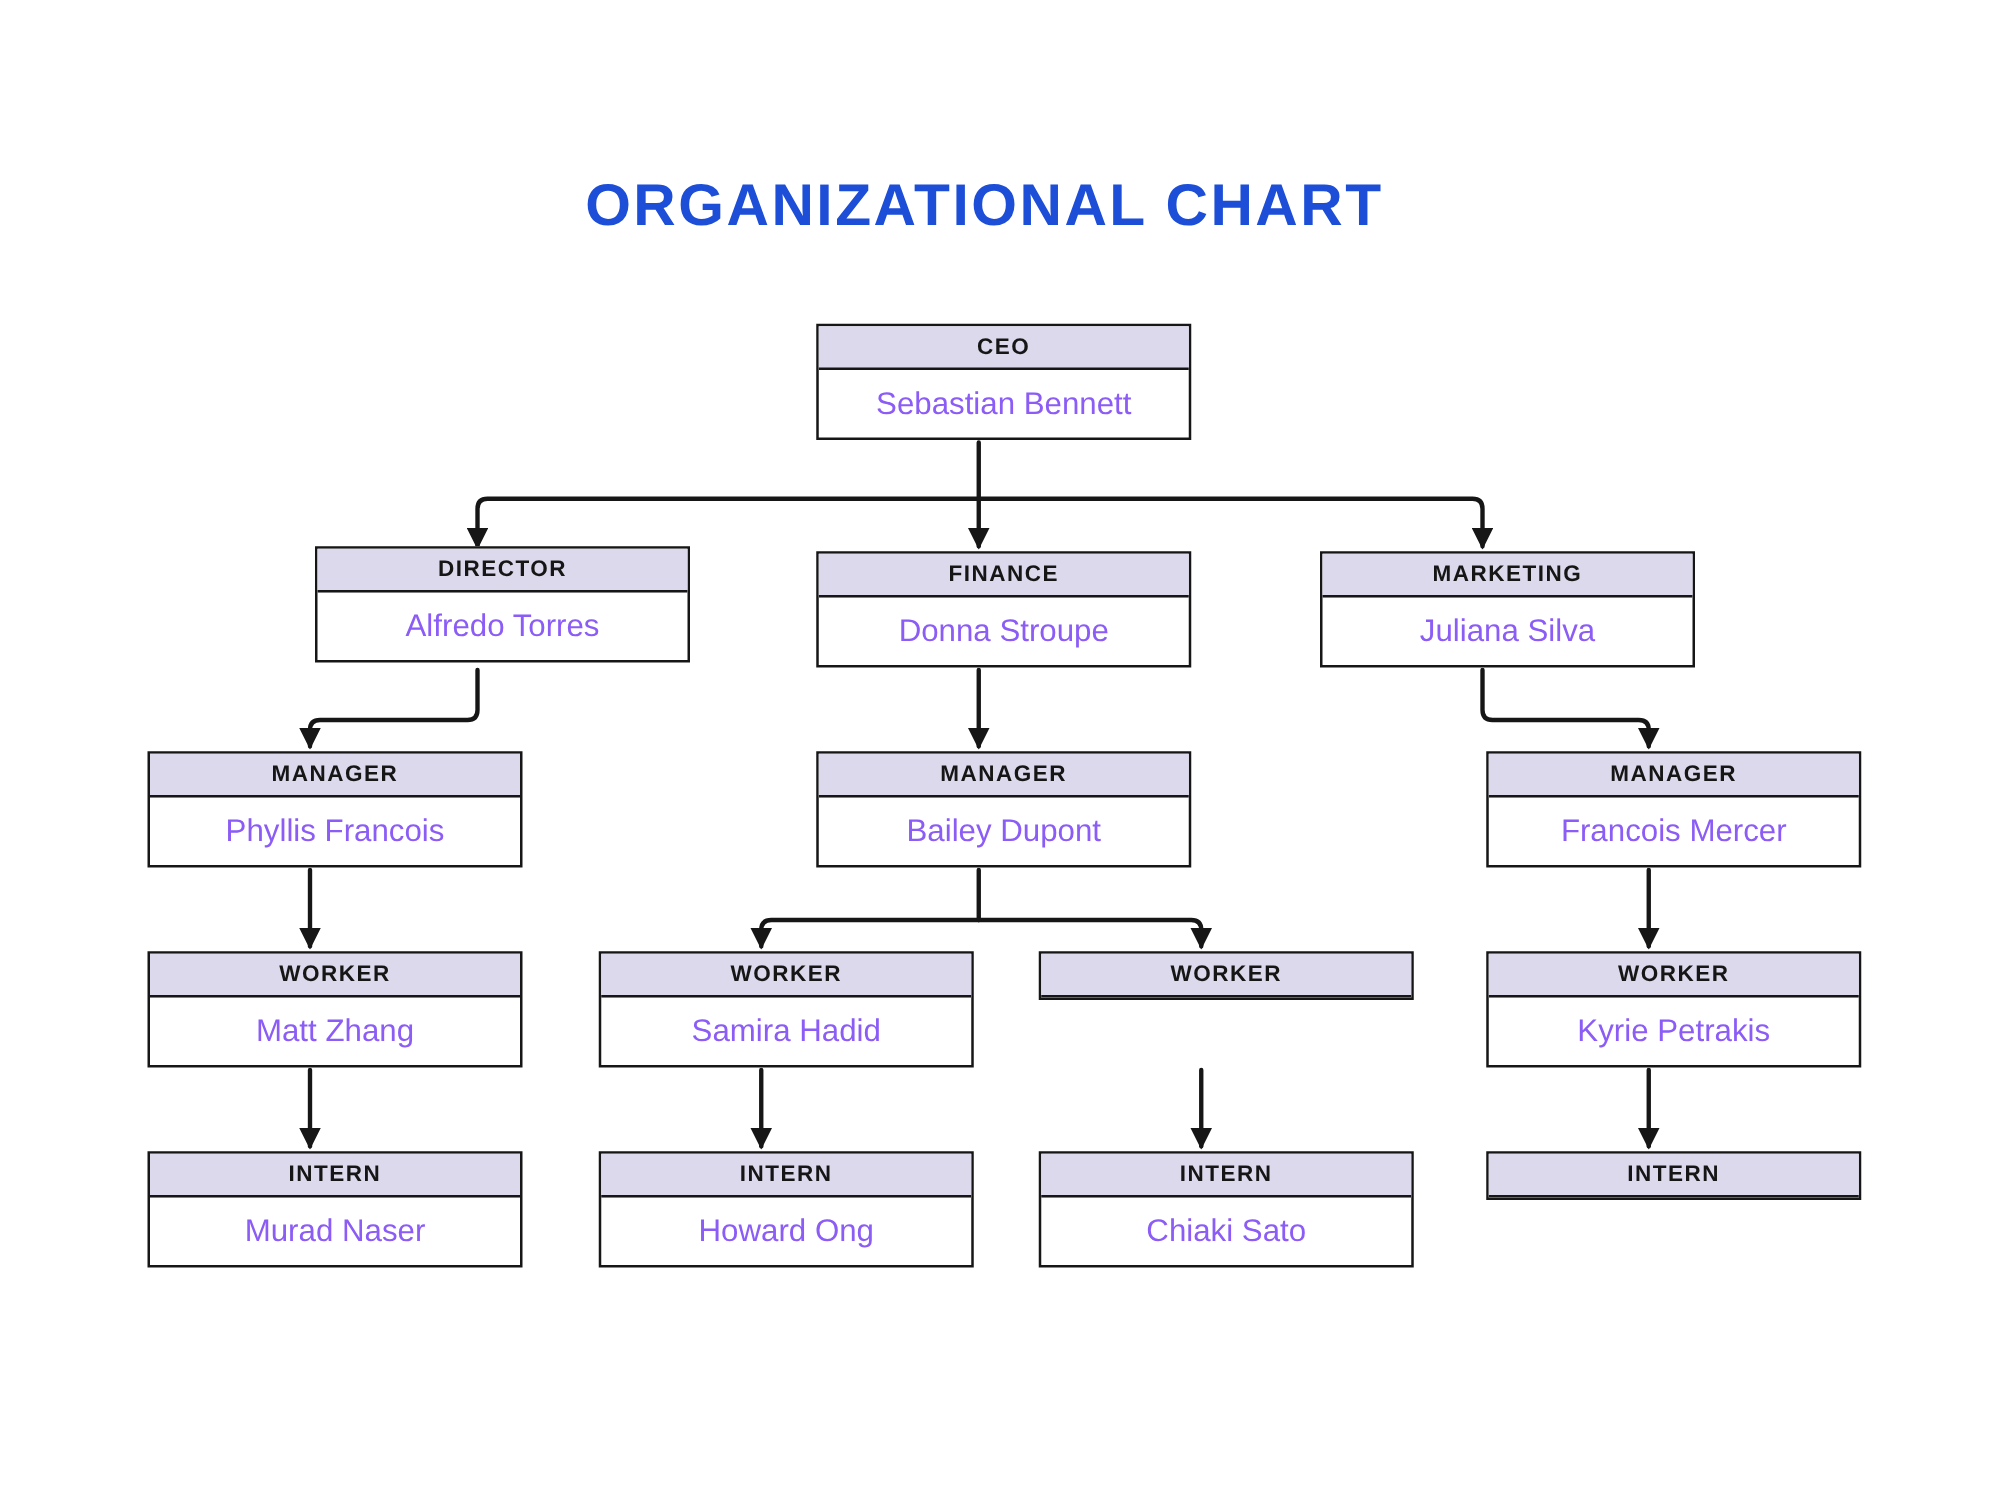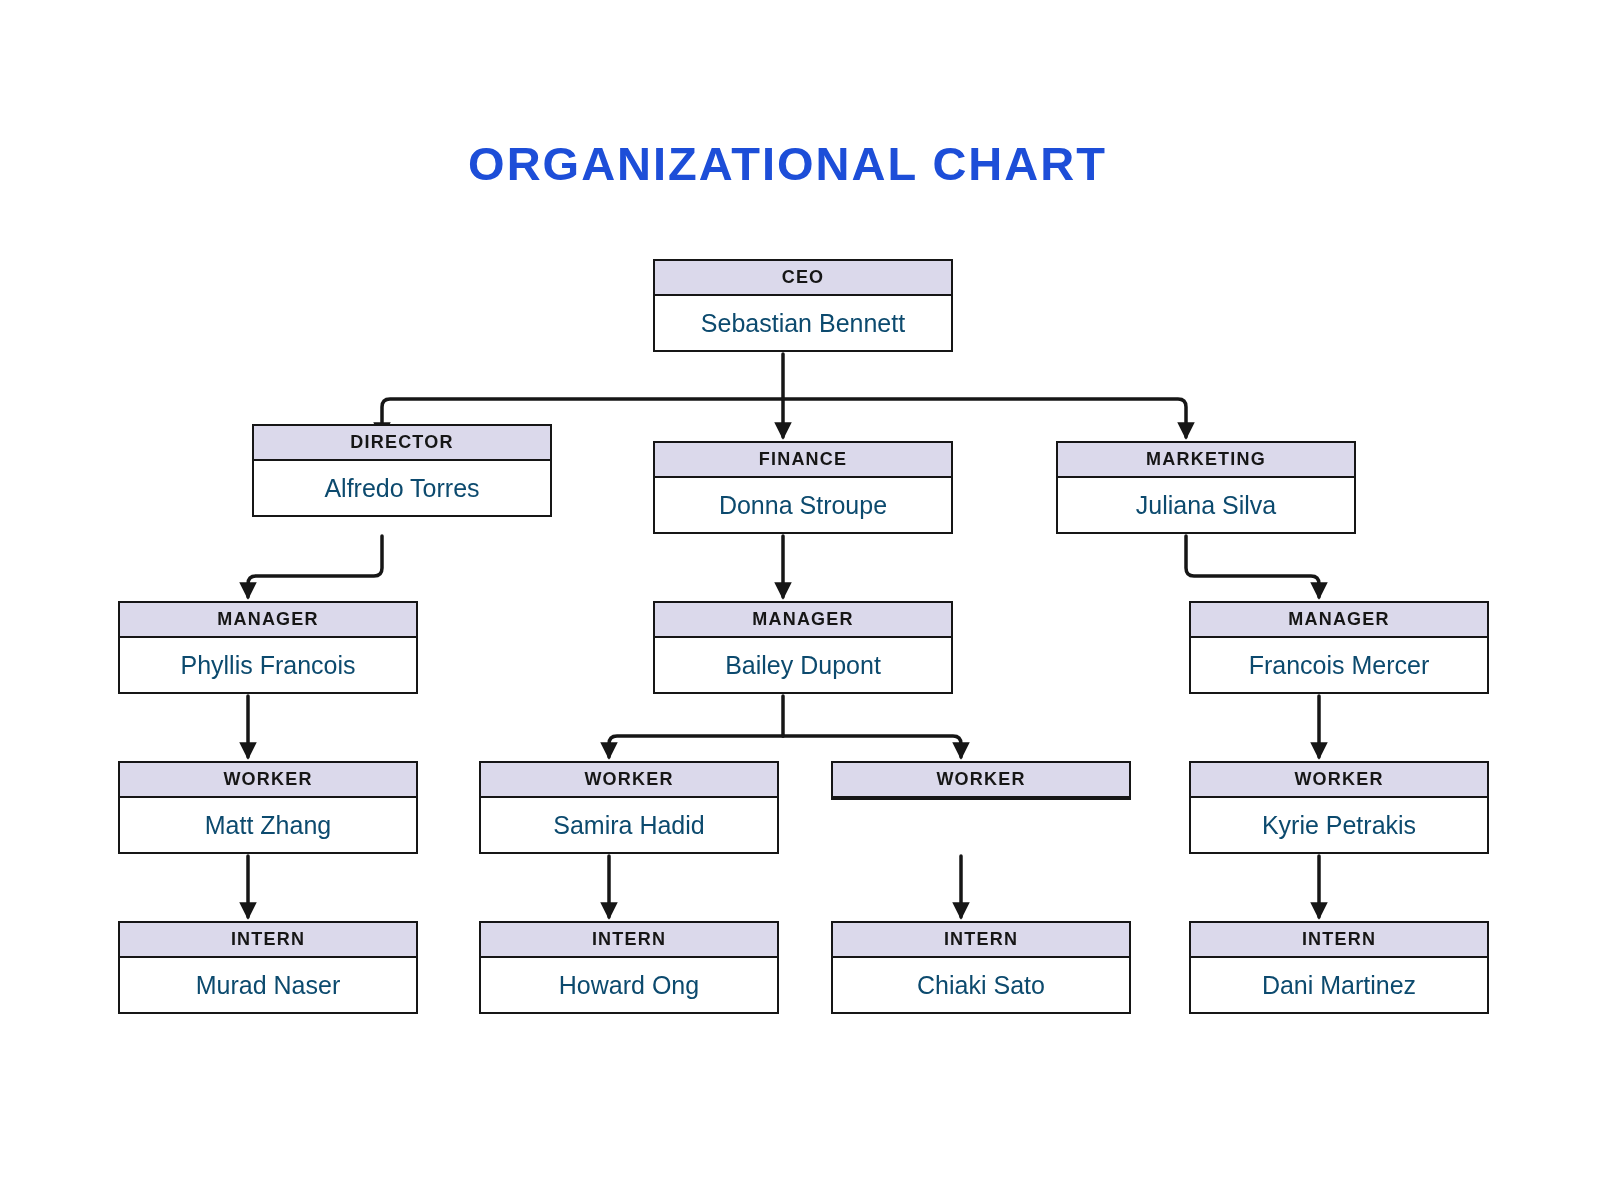--- a/index.html
+++ b/index.html
@@ -58,21 +58,21 @@
     font-size: 18px;
     font-weight: bold;
     letter-spacing: 1.2px;
   }
   .node-body {
     height: 54px;
     display: flex;
     align-items: center;
     justify-content: center;
     font-size: 25px;
-    color: #0c4a6e;
+    color: #8b5cf6;
     white-space: nowrap;
   }
 </style>
 </head>
 <body>
 
 <div class="canvas">
 
   <h1 class="chart-title">ORGANIZATIONAL CHART</h1>
 
@@ -107,21 +107,21 @@
     <path d="M 609 856 V 917" marker-end="url(#arrow)"></path>
     <path d="M 961 856 V 917" marker-end="url(#arrow)"></path>
     <path d="M 1319 856 V 917" marker-end="url(#arrow)"></path>
   </svg>
 
   <div class="node" style="left:653px; top:259px">
     <div class="node-header">CEO</div>
     <div class="node-body">Sebastian Bennett</div>
   </div>
 
-  <div class="node" style="left:252px; top:424px">
+  <div class="node" style="left:252px; top:437px">
     <div class="node-header">DIRECTOR</div>
     <div class="node-body">Alfredo Torres</div>
   </div>
   <div class="node" style="left:1056px; top:441px">
     <div class="node-header">MARKETING</div>
     <div class="node-body">Juliana Silva</div>
   </div>
   <div class="node" style="left:653px; top:441px">
     <div class="node-header">FINANCE</div>
     <div class="node-body">Donna Stroupe</div>
@@ -163,16 +163,15 @@
   <div class="node" style="left:479px; top:921px">
     <div class="node-header">INTERN</div>
     <div class="node-body">Howard Ong</div>
   </div>
   <div class="node" style="left:831px; top:921px">
     <div class="node-header">INTERN</div>
     <div class="node-body">Chiaki Sato</div>
   </div>
   <div class="node" style="left:1189px; top:921px">
     <div class="node-header">INTERN</div>
-    <div class="node-body">Dani Martinez</div>
   </div>
 
 </div>
 
 </body></html>

